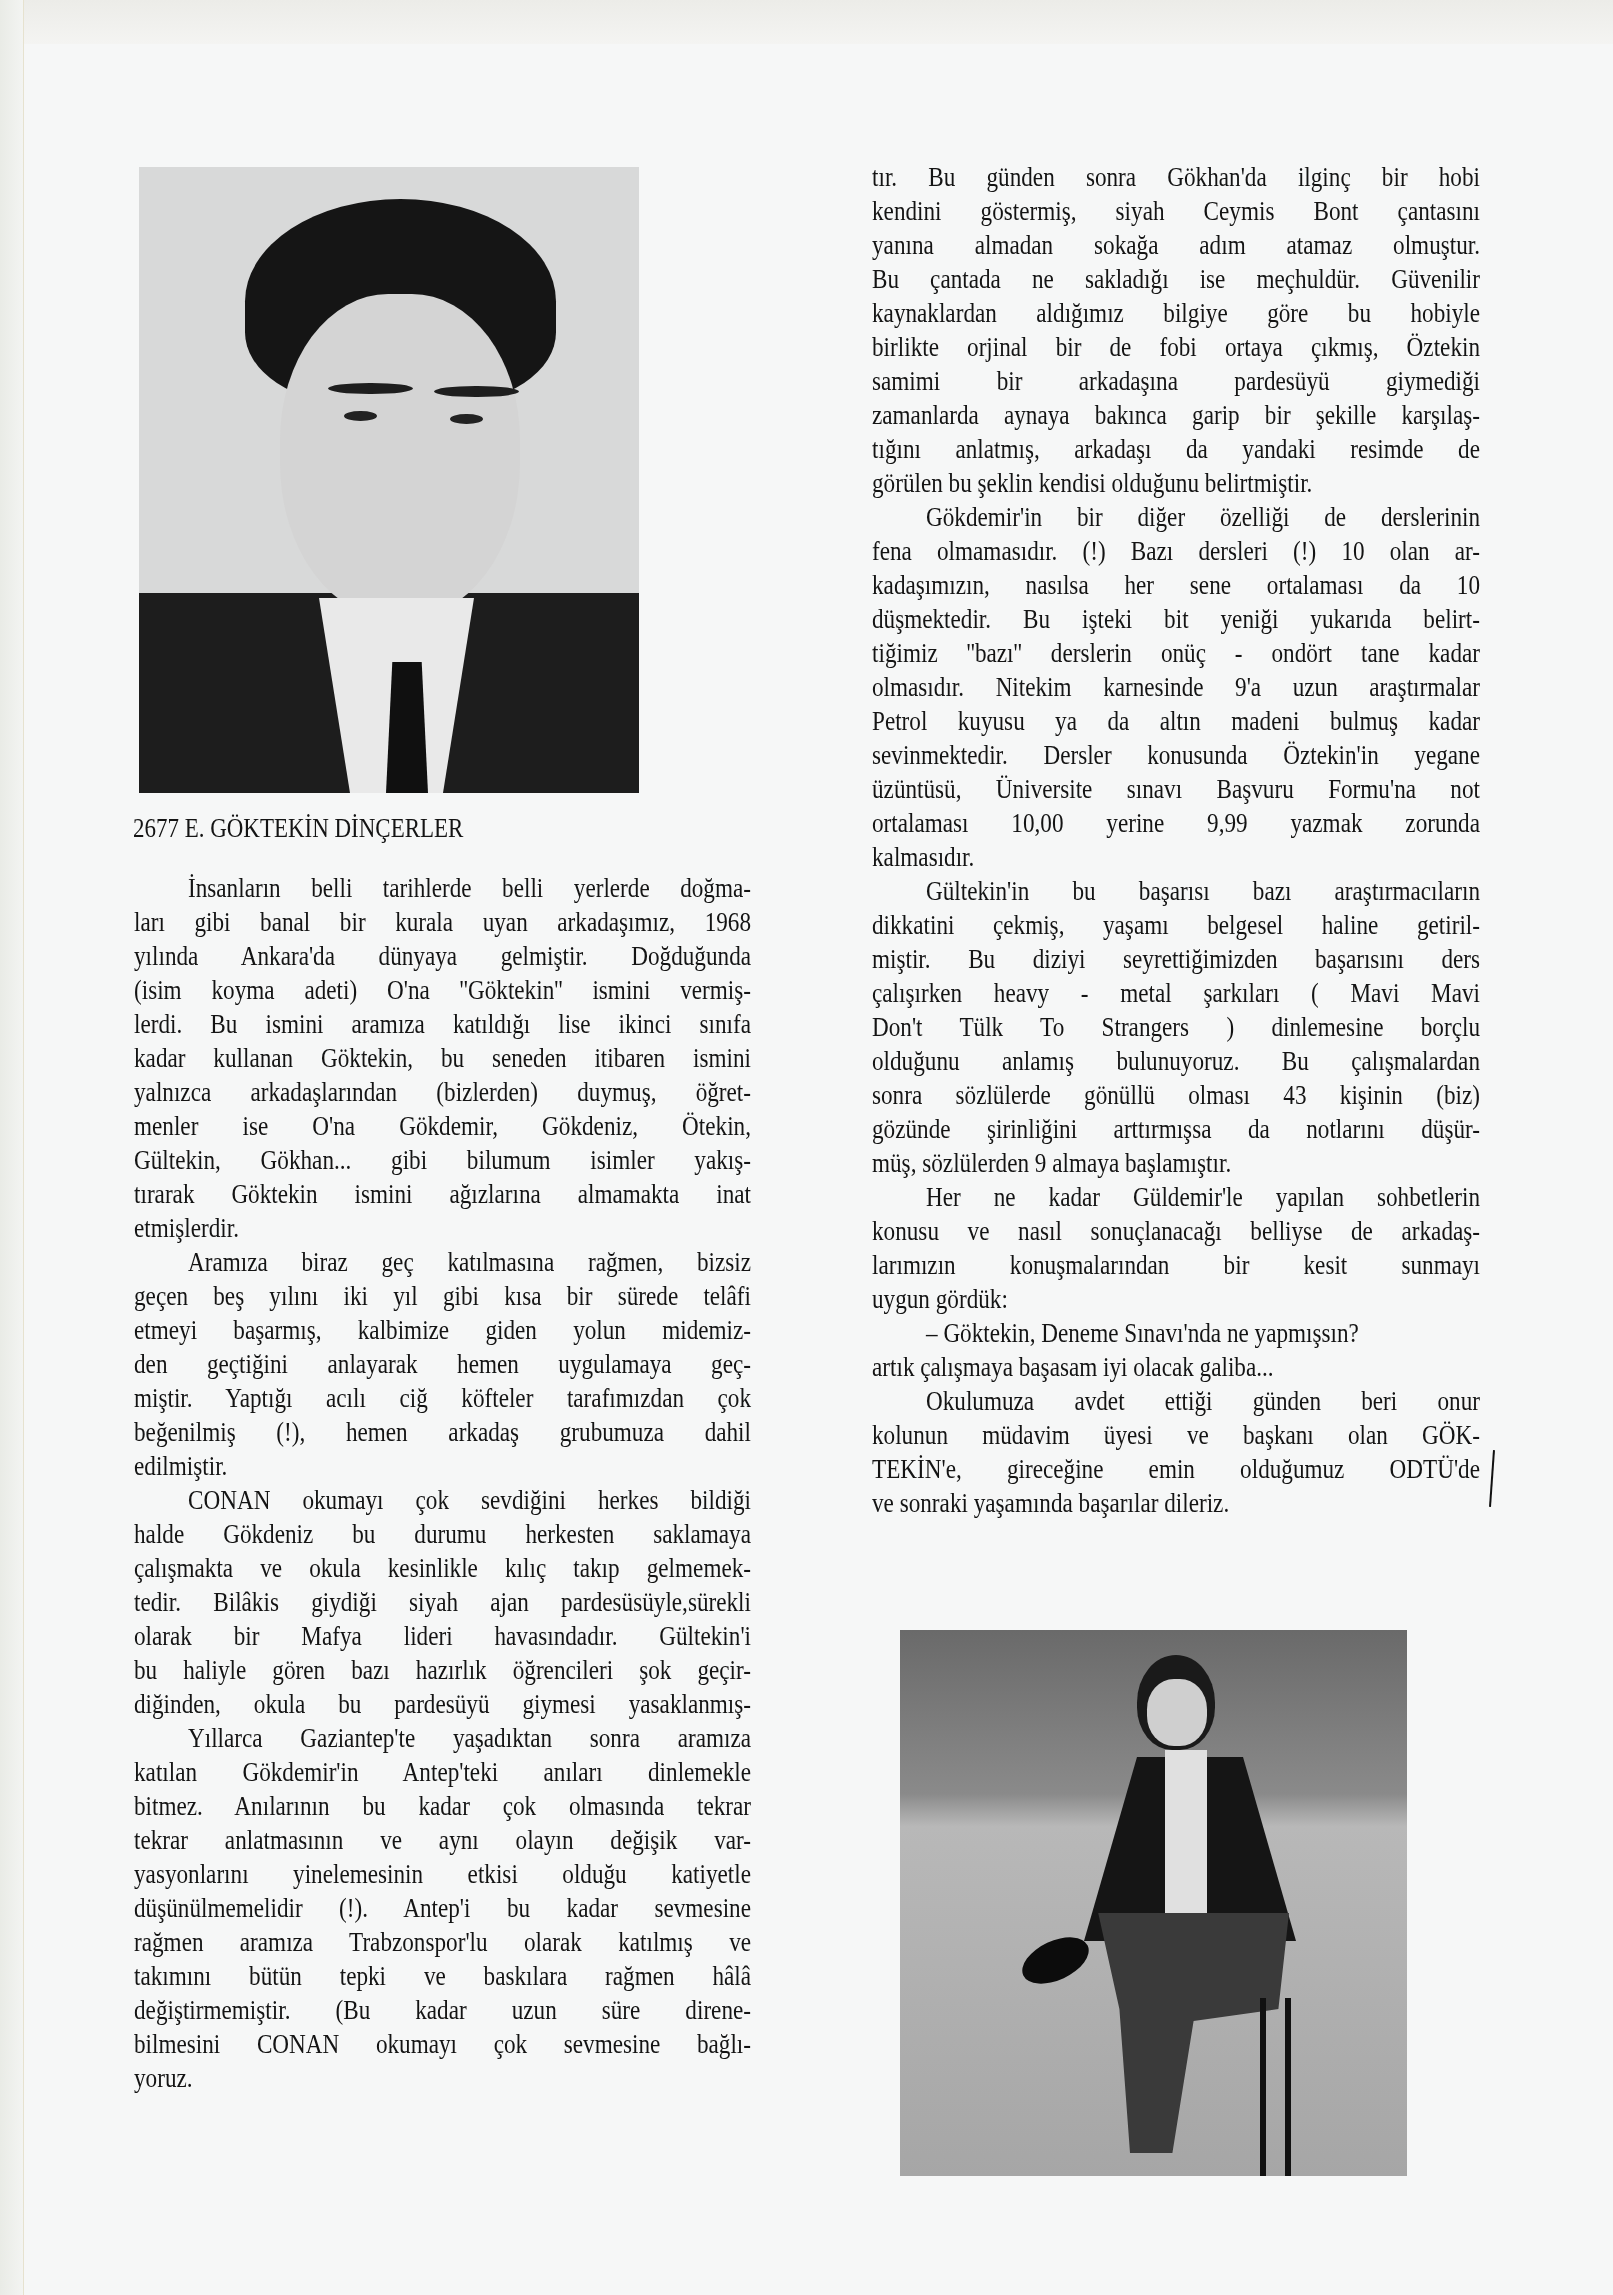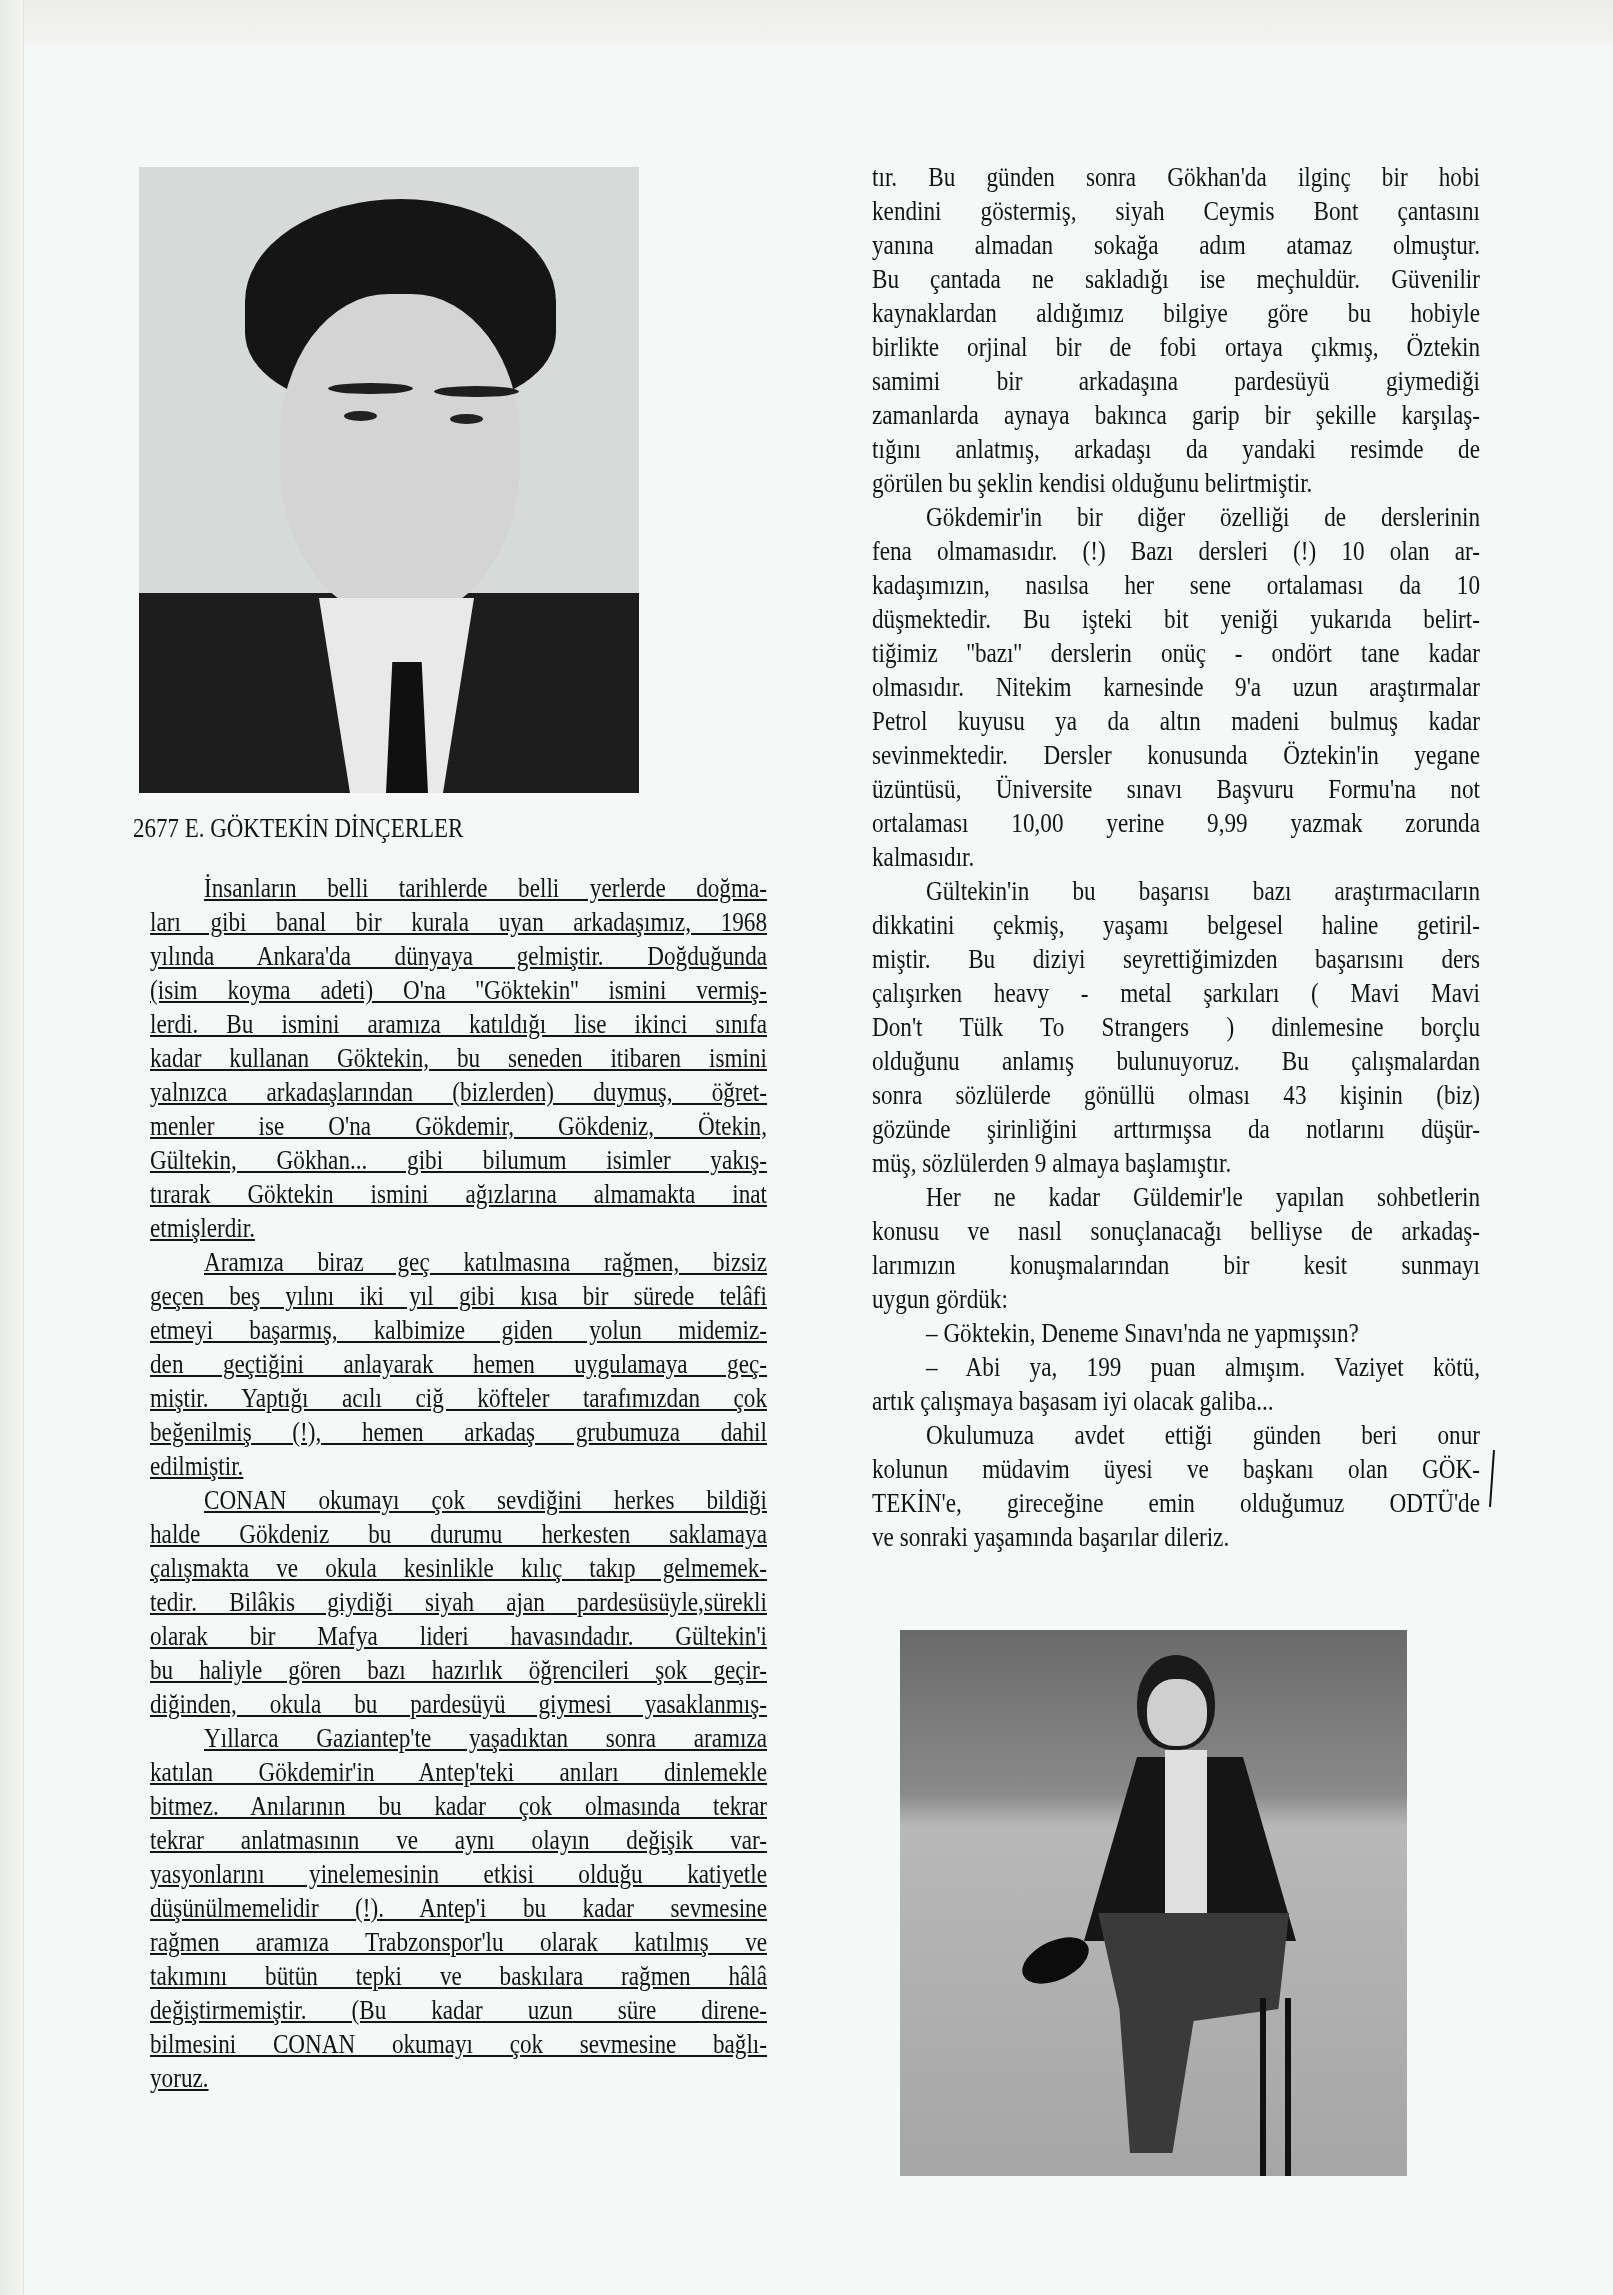--- a/index.html
+++ b/index.html
@@ -63,21 +63,21 @@
 
   .heading {
     position: absolute; left: 133px; top: 811px; width: 509px;
     font-size: 28px; line-height: 34px; font-weight: normal;
     transform: scaleX(0.82); transform-origin: left top; white-space: nowrap;
   }
   .col {
     position: absolute;
     font-size: 27.6px; line-height: 34px;
   }
-  .col-left { left: 150px; top: 871px; width: 617px; text-decoration: underline; }
+  .col-left { left: 134px; top: 871px; width: 617px; }
   .col-right { left: 860px; top: 160px; width: 608px; margin-left: 12px; }
   .line {
     display: block; height: 34px; white-space: nowrap;
     text-align: justify; text-align-last: justify;
     transform-origin: left top;
   }
   .line.last { text-align-last: left; }
   .line.indent { padding-left: 54px; }
   .pen-mark {
     position: absolute; left: 1491px; top: 1450px; width: 2.1px; height: 57px;
@@ -333,23 +333,20 @@
       <span class="line last">
         <span class="cond" style="text-align: justify; text-align-last: left;">uygun gördük:</span>
       </span>
     </div>
     <div>
       <span class="line last indent">
         <span class="cond" style="text-align: justify; text-align-last: left;">– Göktekin, Deneme Sınavı'nda ne yapmışsın?</span>
       </span>
     </div>
     <div>
-      <span class="line indent">
-        <span class="cond" style="text-align: justify; text-align-last: justify;">– Abi ya, 199 puan almışım. Vaziyet kötü,</span>
-      </span>
       <span class="line last">
         <span class="cond" style="text-align: justify; text-align-last: left;">artık çalışmaya başasam iyi olacak galiba...</span>
       </span>
     </div>
     <div>
       <span class="line indent">
         <span class="cond" style="text-align: justify; text-align-last: justify;">Okulumuza avdet ettiği günden beri onur</span>
       </span>
       <span class="line">
         <span class="cond" style="text-align: justify; text-align-last: justify;">kolunun müdavim üyesi ve başkanı olan GÖK-</span>

